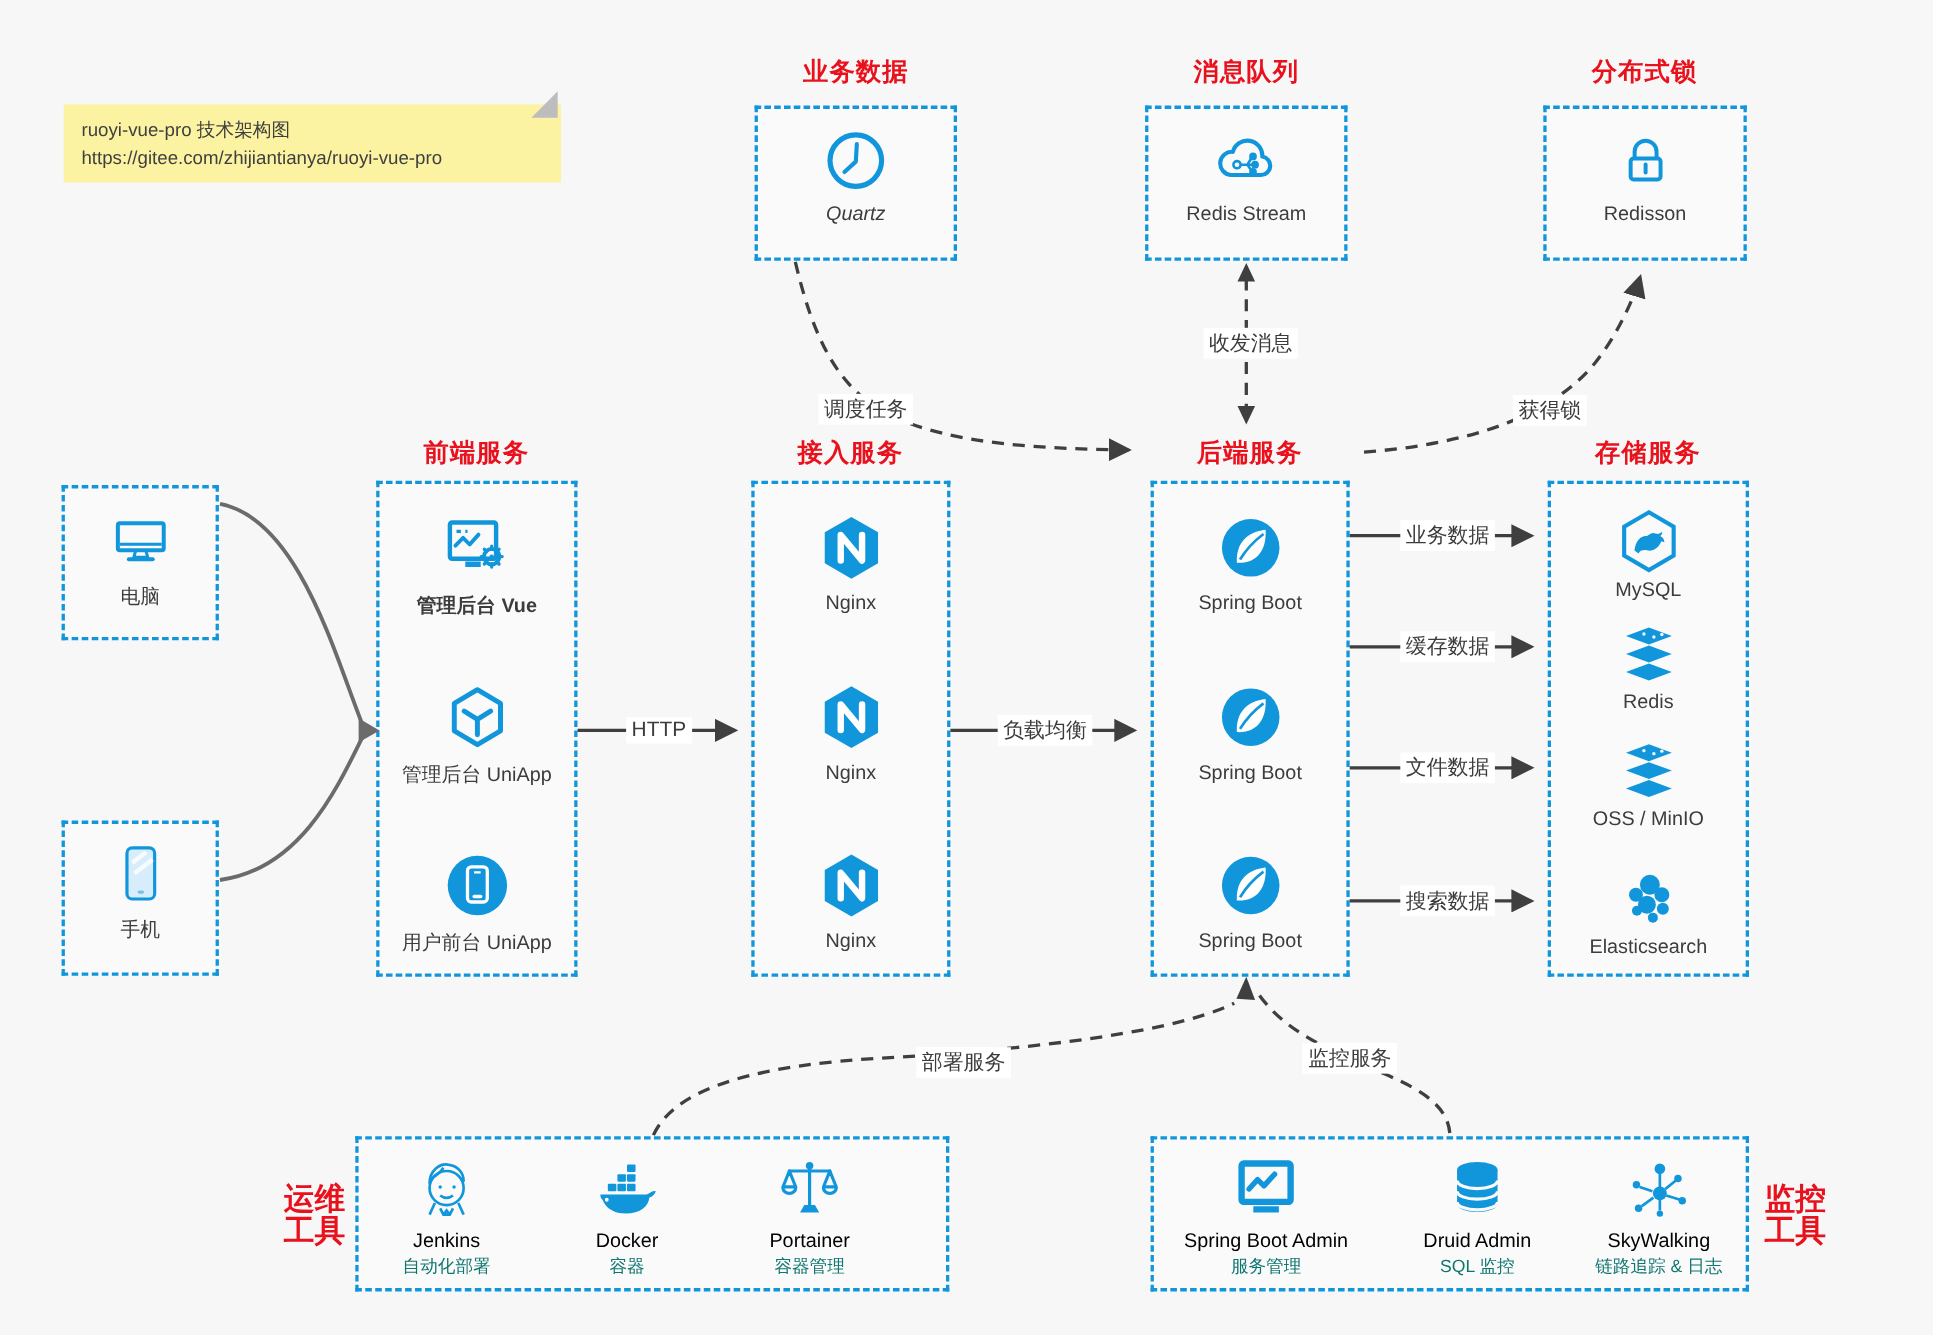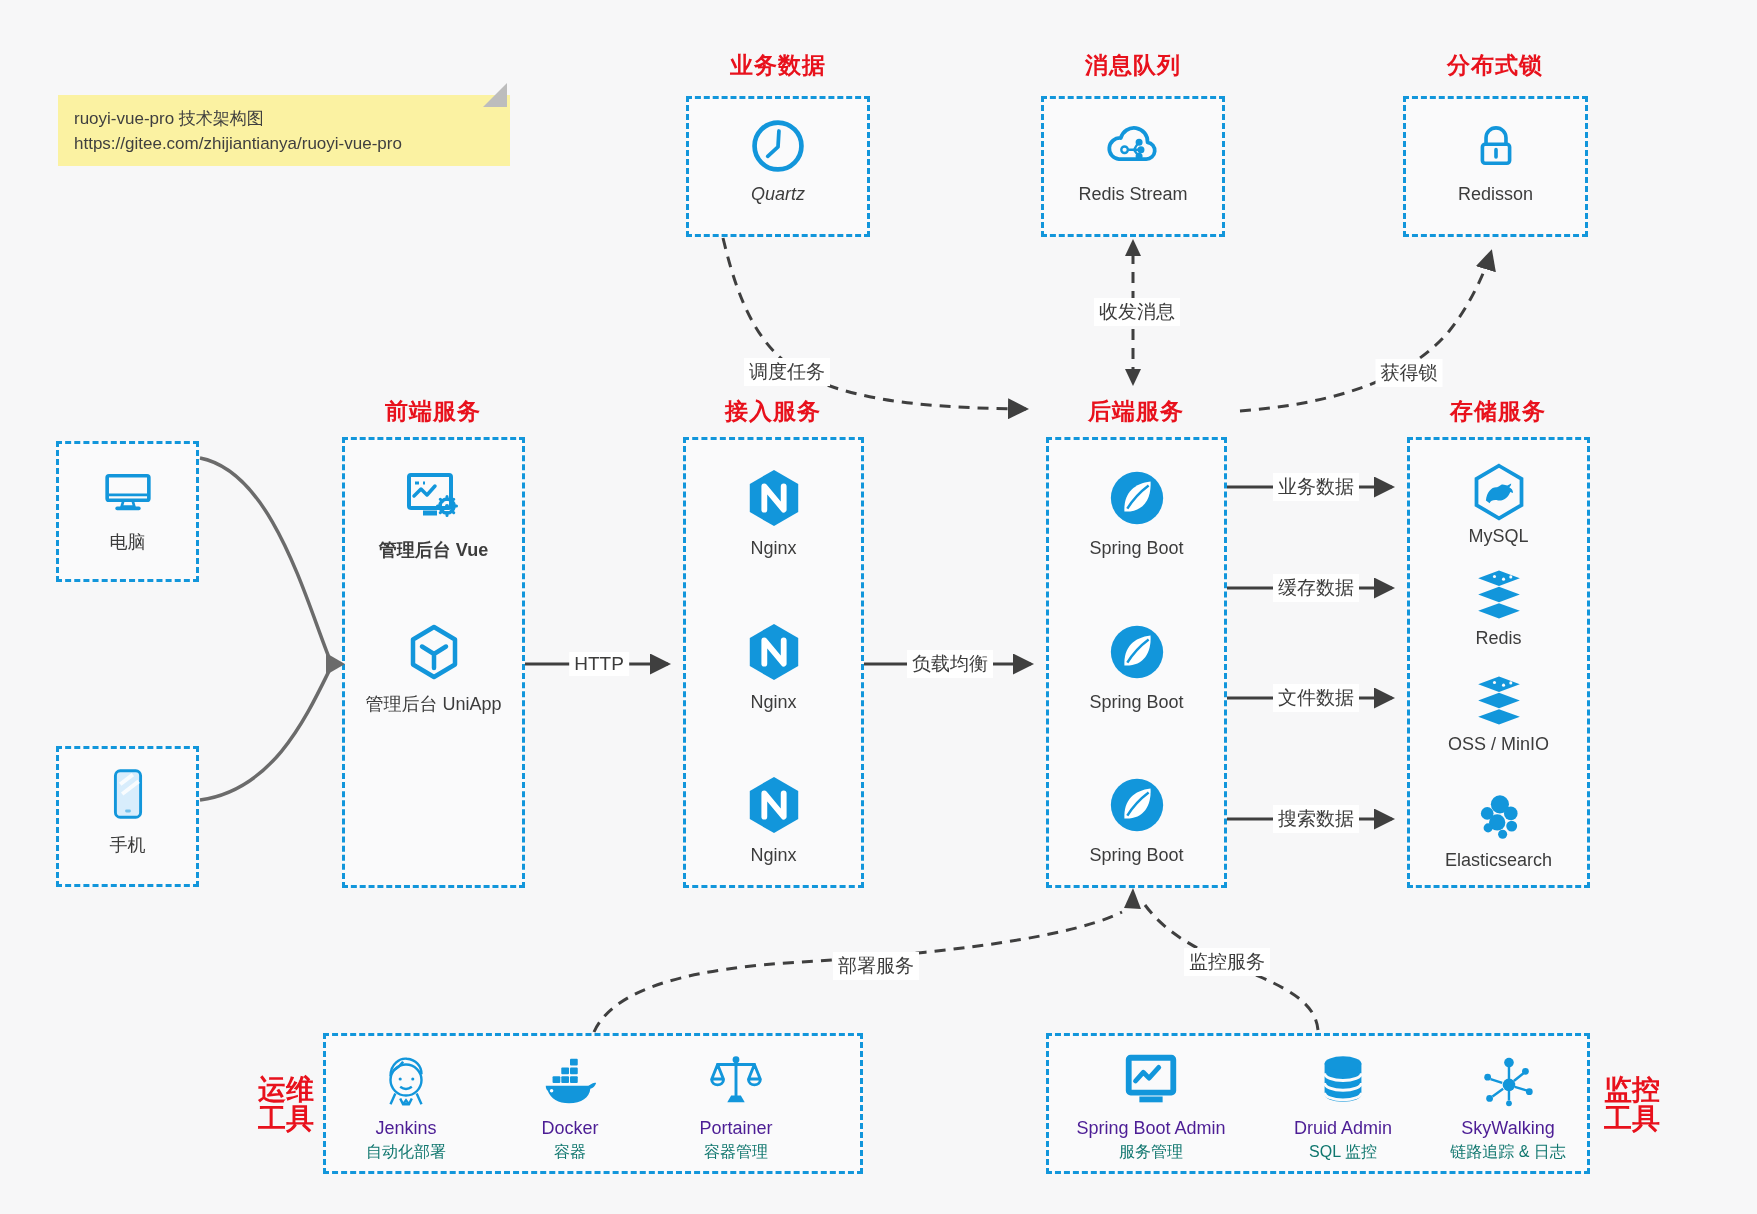--- a/index.html
+++ b/index.html
@@ -24,21 +24,21 @@
   .top-box .icon,{width:58px;height:58px;}
   .icon{display:block;}
   .node-label{font-size:18px;color:#3c3c3c;margin-top:8px;white-space:nowrap;}
 
   .col-item{position:absolute;left:0;width:100%;display:flex;flex-direction:column;align-items:center;}
 
   .edge-label{position:absolute;transform:translate(-50%,-50%);background:#ffffff;
         padding:1px 5px;font-size:19px;color:#3c3c3c;white-space:nowrap;z-index:5;}
 
   .brow-item{position:absolute;display:flex;flex-direction:column;align-items:center;}
-  .brow-name{font-size:18px;color:#4c1d95;line-height:23px;margin-top:5px;white-space:nowrap;}
+  .brow-name{font-size:18px;color:#000000;line-height:23px;margin-top:5px;white-space:nowrap;}
   .brow-desc{font-size:16px;color:#0f766e;line-height:23px;white-space:nowrap;}
 
   svg.wires{position:absolute;left:0;top:0;width:1757px;height:1214px;pointer-events:none;z-index:4;}
 </style>
 </head>
 <body>
 
 <div id="canvas">
 
   <div class="note">
@@ -122,20 +122,29 @@
       <div class="node-label">管理后台 Vue</div>
     </div>
     <div class="col-item" style="top:180px;">
       <svg class="icon" width="64" height="64" viewBox="0 0 64 64">
         <g fill="none" stroke="#1296db" stroke-width="4.5" stroke-linejoin="round" stroke-linecap="round">
           <path d="M32 7 L53 19.5 V44.5 L32 57 L11 44.5 V19.5 Z"></path>
           <path d="M32 34 V48 M32 34 L20 26.5 M32 34 L44 26.5"></path>
         </g>
       </svg>
       <div class="node-label">管理后台 UniApp</div>
+    </div>
+    <div class="col-item" style="top:333px;">
+      <svg class="icon" width="64" height="64" viewBox="0 0 64 64">
+        <circle cx="32" cy="32" r="27" fill="#1296db"></circle>
+        <rect x="23" y="15" width="18" height="32" rx="3.5" fill="none" stroke="#ffffff" stroke-width="3"></rect>
+        <path d="M29 42 h6" stroke="#ffffff" stroke-width="3" stroke-linecap="round"></path>
+        <path d="M29 20 h6" stroke="#ffffff" stroke-width="2"></path>
+      </svg>
+      <div class="node-label">用户前台 UniApp</div>
     </div>
   </div>
 
   <div class="dbox" style="left:683px;top:437px;width:181px;height:451px;">
     <div class="col-item" style="top:26px;">
       <svg class="icon" width="62" height="64" viewBox="0 0 64 64">
         <path d="M32 3 L57 17.5 V46.5 L32 61 L7 46.5 V17.5 Z" fill="#1296db"></path>
         <path d="M22 44 V20 L42 44 V20" fill="none" stroke="#ffffff" stroke-width="6" stroke-linecap="round" stroke-linejoin="round"></path>
       </svg>
       <div class="node-label">Nginx</div>

